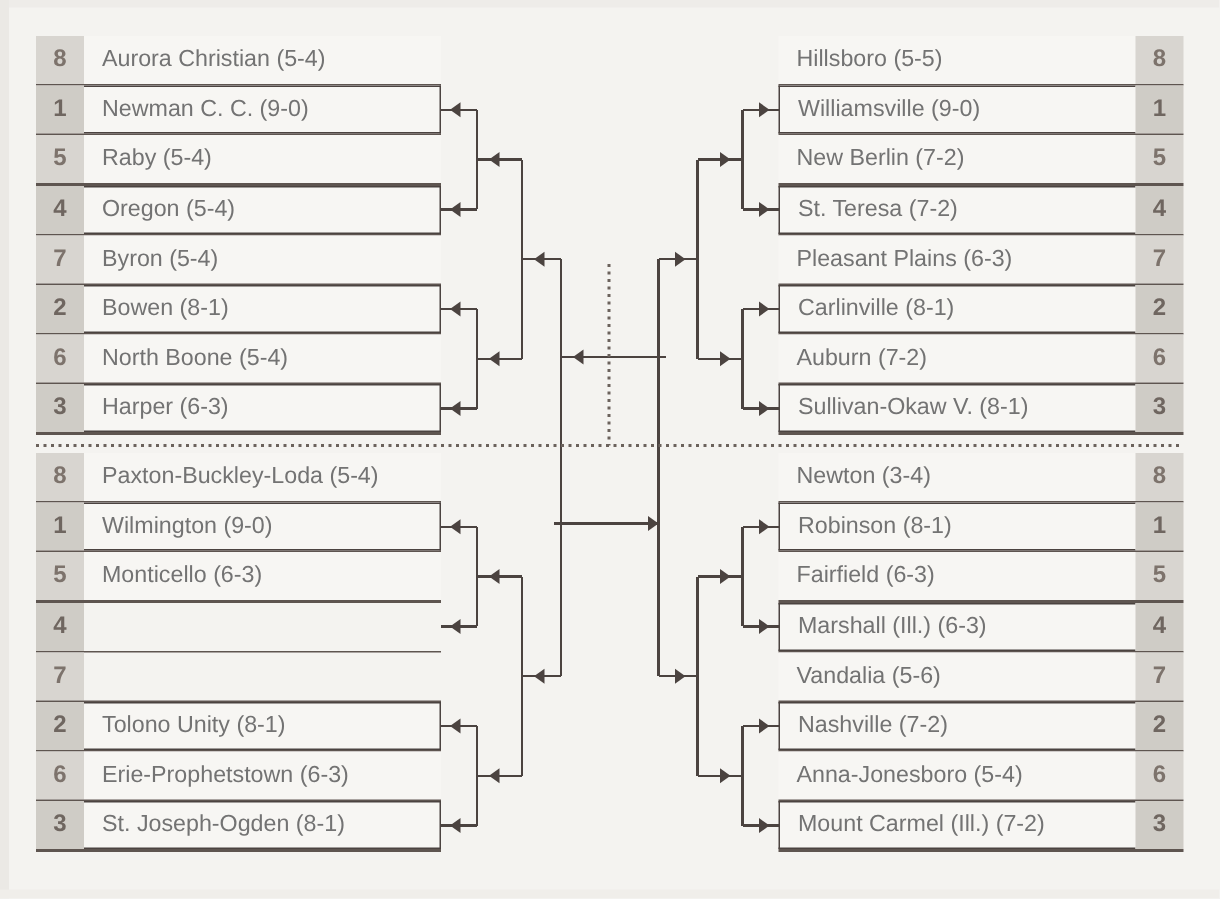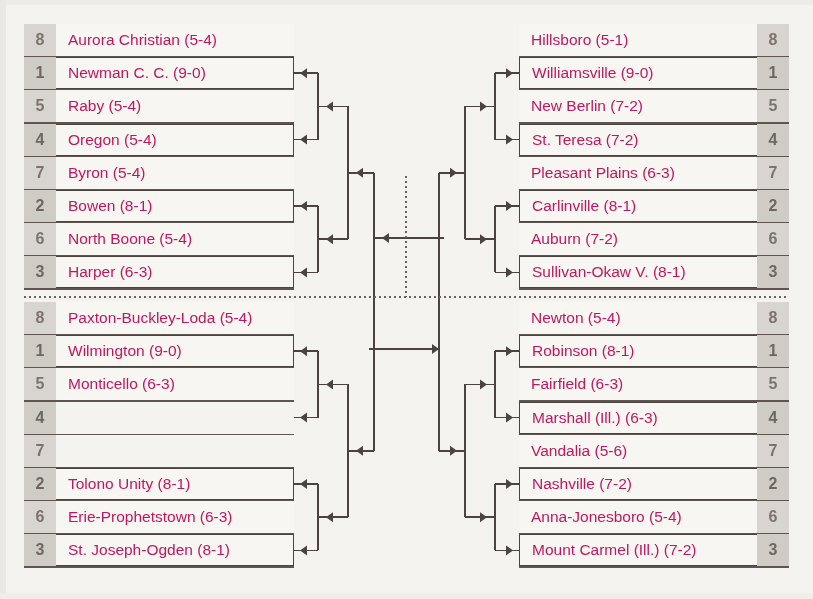--- a/index.html
+++ b/index.html
@@ -37,21 +37,21 @@
     font-size:16px;font-weight:bold;
     color:#7d736c;
     background:#d8d5d0;
     letter-spacing:0px;
   }
   .seed.alt{background:#cfccc6;color:#6f6660;}
   .name{
     flex:1 1 auto;
     display:flex;align-items:center;
     font-size:15.5px;
-    color:#be185d;
+    color:#737373;
     background:#f7f6f3;
     padding:0 8px;
     white-space:nowrap;
     overflow:hidden;
   }
   .row.left .name{justify-content:flex-start;padding-left:12px;}
   .row.right .name{justify-content:flex-start;padding-left:12px;}
 
   
   .row.boxed .name{
@@ -127,21 +127,21 @@
         <div class="name">North Boone (5-4)</div>
       </div>
       <div class="hairline" style="top: 255.2px; left: 24px; width: 270px;"></div>
       <div class="row left boxed" style="top: 256.4px;">
         <div class="seed alt">3</div>
         <div class="name">Harper (6-3)</div>
       </div>
       <div class="hairline" style="top: 288.4px; left: 24px; width: 270px;"></div>
       <div class="row right" style="top: 24px;">
         <div class="seed">8</div>
-        <div class="name">Hillsboro (5-1)</div>
+        <div class="name">Hillsboro (5-5)</div>
       </div>
       <div class="hairline" style="top: 56px; left: 519px; width: 270px;"></div>
       <div class="row right boxed" style="top: 57.2px;">
         <div class="seed alt">1</div>
         <div class="name">Williamsville (9-0)</div>
       </div>
       <div class="hairline" style="top: 89.2px; left: 519px; width: 270px;"></div>
       <div class="row right" style="top: 90.4px;">
         <div class="seed">5</div>
         <div class="name">New Berlin (7-2)</div>
@@ -205,21 +205,21 @@
         <div class="name">Erie-Prophetstown (6-3)</div>
       </div>
       <div class="hairline" style="top: 533.2px; left: 24px; width: 270px;"></div>
       <div class="row left boxed" style="top: 534.4px;">
         <div class="seed alt">3</div>
         <div class="name">St. Joseph-Ogden (8-1)</div>
       </div>
       <div class="hairline" style="top: 566.4px; left: 24px; width: 270px;"></div>
       <div class="row right" style="top: 302px;">
         <div class="seed">8</div>
-        <div class="name">Newton (5-4)</div>
+        <div class="name">Newton (3-4)</div>
       </div>
       <div class="hairline" style="top: 334px; left: 519px; width: 270px;"></div>
       <div class="row right boxed" style="top: 335.2px;">
         <div class="seed alt">1</div>
         <div class="name">Robinson (8-1)</div>
       </div>
       <div class="hairline" style="top: 367.2px; left: 519px; width: 270px;"></div>
       <div class="row right" style="top: 368.4px;">
         <div class="seed">5</div>
         <div class="name">Fairfield (6-3)</div>

